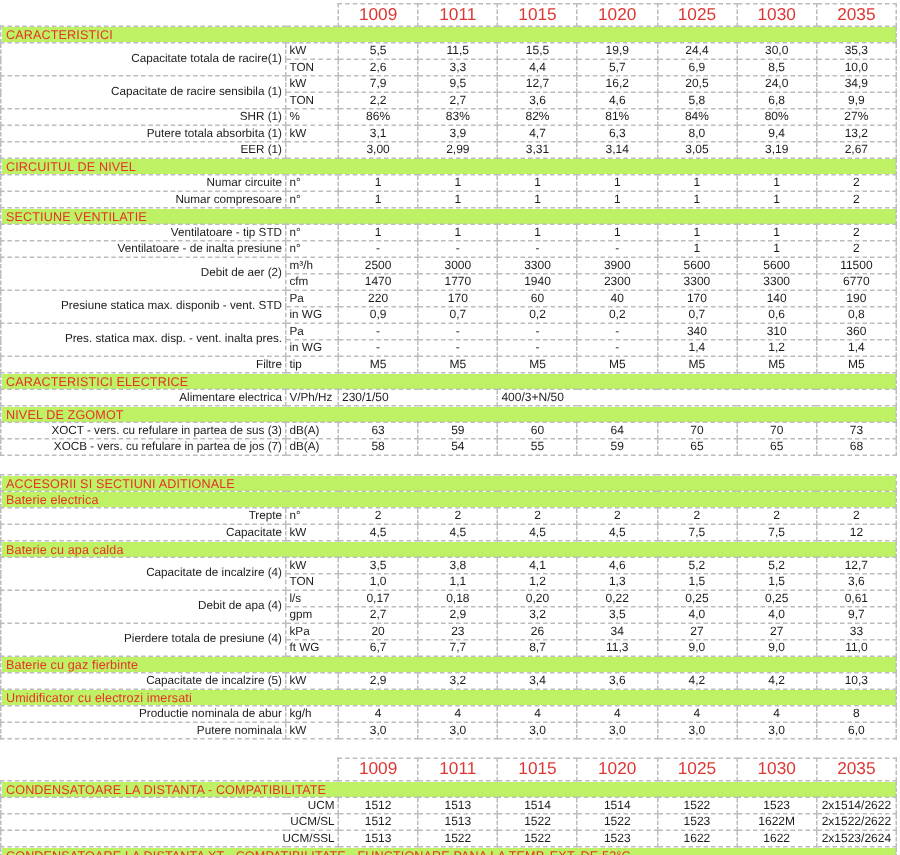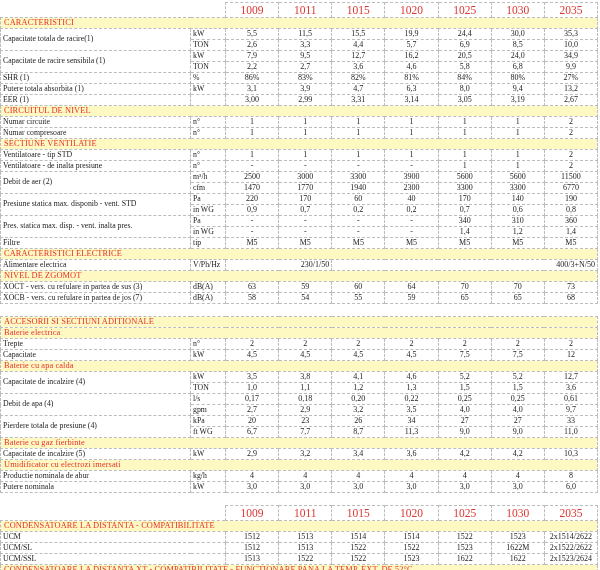--- a/index.html
+++ b/index.html
@@ -1,19 +1,19 @@
 <!DOCTYPE html>
 <html><head>
 <meta charset="utf-8">
 <style>
   html,body{margin:0;padding:0;background:#fff;}
   .page{
     width:600px;height:570px;
     background:#fff;
-    font-family:Liberation Serif, serif;
+    font-family:Liberation Sans, sans-serif;
     box-sizing:border-box;
     padding-top:2px;
     overflow:hidden;
   }
   table.spec{
     width:598px;
     border-collapse:collapse;
     table-layout:fixed;
   }
   col.c-label{width:190px;}
@@ -22,40 +22,40 @@
     border:1px dashed #bcbcbc;
     font-size:8px;
     color:#1c1c1c;
     height:10px;
     padding:0 2px;
     line-height:1.05;
     white-space:nowrap;
     overflow:hidden;
     vertical-align:middle;
   }
-  td.label{text-align:left;padding-left:2px;font-size:7.8px;}
+  td.label{text-align:right;padding-left:12px;font-size:7.8px;}
   td.unit{text-align:left;font-size:7.8px;}
   td.val{text-align:center;}
   tr.section-row td{
-    background:#fef9c3;
+    background:#bef264;
     color:#e5322b;
     font-size:8.4px;
     text-align:left;
     padding-left:3px;
     letter-spacing:0.1px;
   }
   tr.models-row td.model{
     color:#dd3632;
     font-size:11.5px;
     text-align:center;
     height:14px;
   }
   tr.models-row td.blank{border:none;background:#fff;}
   tr.gap-row td{border:none;height:12px;background:#fff;}
-  td.spanval{text-align:right;}
+  td.spanval{text-align:left;}
 </style>
 </head>
 <body>
 
 <div class="page">
   <table class="spec">
     <colgroup>
       <col class="c-label">
         <col class="c-unit">
       <col>

